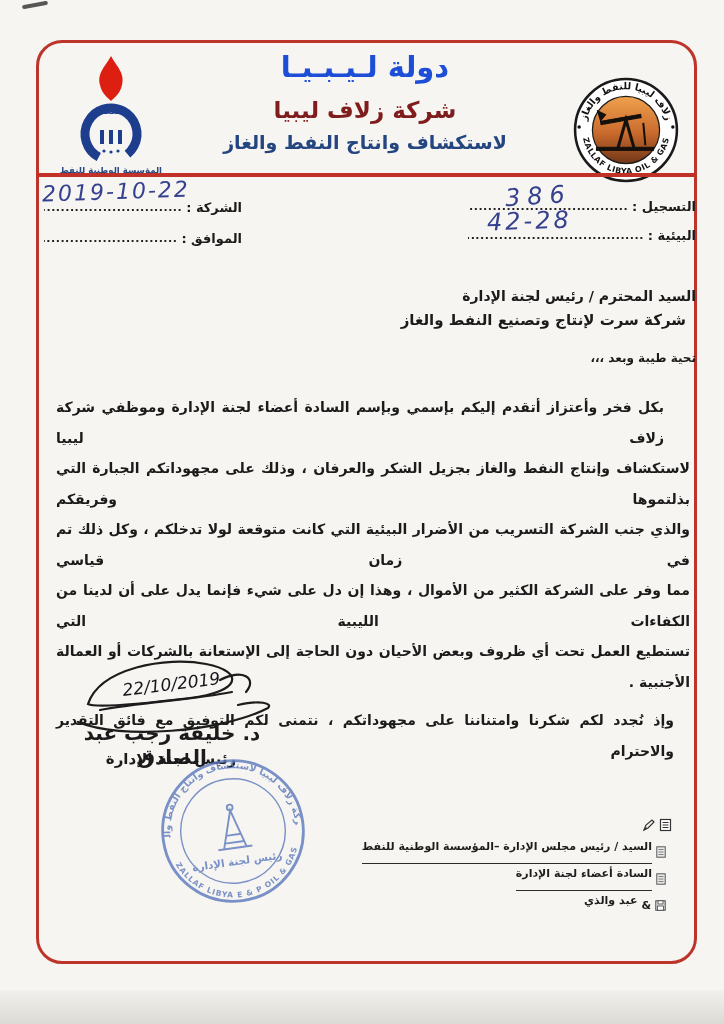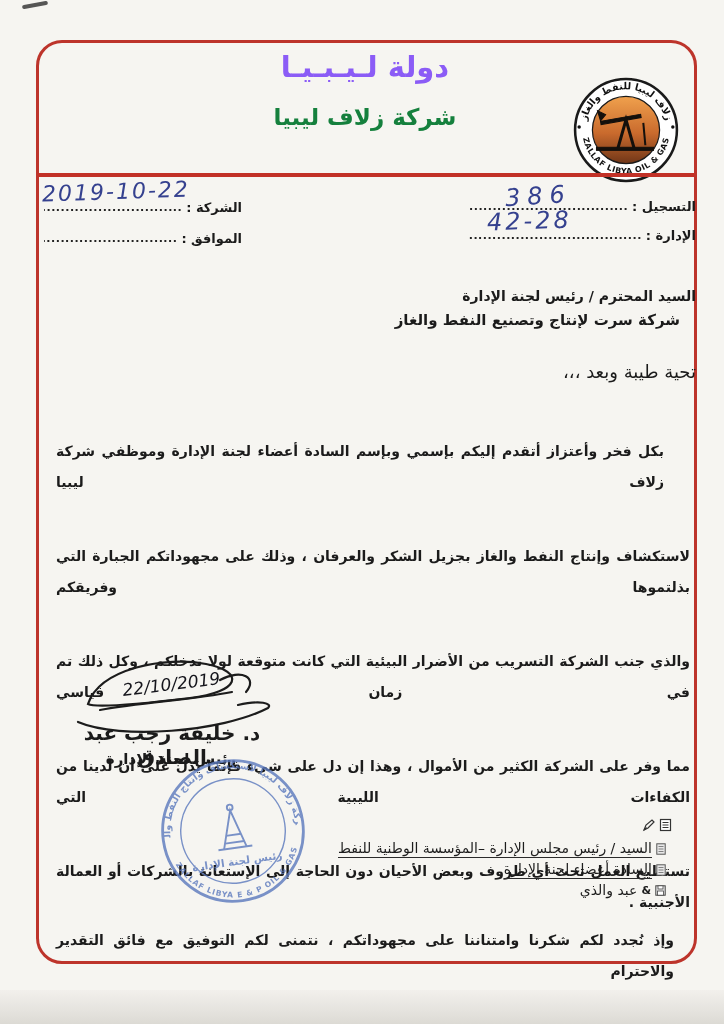--- a/index.html
+++ b/index.html
@@ -16,75 +16,90 @@
   .scan-artifact {
     position:absolute; left:22px; top:3px; width:26px; height:4px;
     background:#3a3a3a; transform:rotate(-10deg); border-radius:2px; opacity:.85;
   }
   .frame {
     position:absolute; left:36px; top:40px; width:661px; height:924px;
     border:3.5px solid #bd342b; border-radius:26px;
   }
   
   .title-center { position:absolute; left:187px; top:50px; width:356px; text-align:center; }
-  .state-title  { font-size:29px; font-weight:700; color:#8b5cf6; }
-  .company-name { font-size:23px; font-weight:700; color:#15803d; margin-top:20px; }
+  .state-title  { font-size:29px; font-weight:700; color:#1d4ed8; }
+  .company-name { font-size:23px; font-weight:700; color:#7f1d1d; margin-top:13px; }
   .company-sub  { font-size:19px; font-weight:700; color:#24457f; margin-top:8px; }
   .logo-left  { position:absolute; left:54px;  top:54px; width:114px; height:124px; }
   .logo-right { position:absolute; left:570px; top:74px; width:112px; height:112px; }
   .separator { position:absolute; left:38px; top:173px; width:657px; height:4px; background:#c23127; }
   
   .meta-row { position:absolute; display:flex; align-items:flex-end; font-weight:700; font-size:13px; }
   .meta-label { white-space:nowrap; }
   .meta-dots  { flex:1; overflow:hidden; white-space:nowrap; font-size:11px; letter-spacing:.5px; color:#222; padding:0 4px 1px 0; }
   .hand { position:absolute; color:#35418f; font-style:italic; font-weight:400;
           font-family:"DejaVu Sans", sans-serif; white-space:nowrap; }
   .hand-reg  { left:505px; top:182px; font-size:24px; letter-spacing:7px; transform:rotate(-4deg); }
   .hand-file { left:487px; top:207px; font-size:24px; letter-spacing:3px; transform:rotate(-2deg); }
   .hand-date { left:42px;  top:179px; font-size:22px; letter-spacing:2px; transform:rotate(-2deg); }
   
   .recipient { position:absolute; left:350px; top:288px; width:346px; text-align:right; }
   .recipient .r1 { font-size:14px; font-weight:700; }
-  .recipient .r2 { font-size:15px; font-weight:700; margin-top:7px; padding-left:4px; padding-right:16px; }
-  .salutation { font-size:18px; font-weight:400; margin-top:32px; }
+  .recipient .r2 { font-size:15px; font-weight:700; margin-top:7px; padding-left:4px; padding-right:10px; }
+  .salutation { font-size:12px; font-weight:700; margin-top:22px; }
   
   .body-text { position:absolute; left:56px; top:392px; width:634px; }
   .bline { font-size:14px; font-weight:700; line-height:30.5px;
-           text-align:justify; text-align-last:justify;margin-top:44px; }
+           text-align:justify; text-align-last:justify; }
   .bline.first  { padding-right:26px; }
   .bline.endpar { text-align-last:right; }
   .bline.p2     { padding-right:16px; text-align-last:right; margin-top:8px; }
   .closing { position:absolute; left:248px; top:645px; width:215px; font-size:13.5px; font-weight:700; text-align:right; }
   
   .sig-svg  { position:absolute; left:70px; top:650px; width:208px; height:98px; }
   .sig-name  { position:absolute; left:72px;  top:721px; width:200px; text-align:center; font-size:20px; font-weight:700; }
   .sig-title { position:absolute; left:95px;  top:750px; width:152px; text-align:center; font-size:15px; font-weight:700; }
   .stamp { position:absolute; left:155px; top:755px; width:156px; height:152px; opacity:.8; transform:rotate(-8deg); }
   
   .cc-corner-icons { position:absolute; left:642px; top:818px; display:flex; gap:4px; align-items:center; }
   .cc-block { position:absolute; left:378px; top:840px; width:288px; }
   .cc-line { display:flex; align-items:center; justify-content:flex-start; gap:4px; margin-bottom:3px; }
-  .cc-text { font-size:14px; font-weight:400; color:#1d1d1d; border-bottom:1px solid #2b2b2b; padding-bottom:1px; white-space:nowrap; }
+  .cc-text { font-size:11px; font-weight:700; color:#1d1d1d; border-bottom:1px solid #2b2b2b; padding-bottom:10px; white-space:nowrap; }
   .cc-text.nounder { border-bottom:none; }
   .cc-amp { font-size:11px; font-weight:700; }
   .icon-doc, .icon-disk { flex:0 0 auto; }
 </style>
 </head>
 <body>
 
 <div class="page">
 
   <div class="scan-artifact"></div>
 
   <div class="frame"></div>
 
+  <div class="logo-left">
+    <svg viewBox="0 0 114 124" width="114" height="124">
+      <path d="M57,2 C63,13 71,19 68,31 C66,40 60,44 57,47 C54,44 48,40 46,31 C43,19 51,13 57,2 Z" fill="#dd1f12"></path>
+      <text x="57" y="60" text-anchor="middle" font-size="10" font-weight="bold" fill="#1c3e8c">نفط</text>
+      <circle cx="57" cy="80" r="26" fill="none" stroke="#1c3e8c" stroke-width="9" stroke-dasharray="132 32" transform="rotate(118 57 80)"></circle>
+      <line x1="48" y1="76" x2="48" y2="90" stroke="#1c3e8c" stroke-width="4"></line>
+      <line x1="57" y1="76" x2="57" y2="90" stroke="#1c3e8c" stroke-width="4"></line>
+      <line x1="66" y1="76" x2="66" y2="90" stroke="#1c3e8c" stroke-width="4"></line>
+      <circle cx="50" cy="97" r="1.6" fill="#1c3e8c"></circle>
+      <circle cx="57" cy="98" r="1.6" fill="#1c3e8c"></circle>
+      <circle cx="64" cy="97" r="1.6" fill="#1c3e8c"></circle>
+      <text x="57" y="119" text-anchor="middle" font-size="8.5" font-weight="bold" fill="#2a4a84">المؤسسة الوطنية للنفط</text>
+    </svg>
+  </div>
 
   <div class="title-center">
     <div class="state-title">دولة لـيـبـيـا</div>
     <div class="company-name">شركة زلاف ليبيا</div>
+    <div class="company-sub">لاستكشاف وانتاج النفط والغاز</div>
   </div>
 
   <div class="logo-right">
     <svg viewBox="0 0 110 110" width="112" height="112">
       <defs>
         <linearGradient id="skyGrad" x1="0" y1="0" x2="0" y2="1">
           <stop offset="0" stop-color="#f0a14d"></stop>
           <stop offset="0.55" stop-color="#c96a2d"></stop>
           <stop offset="1" stop-color="#703618"></stop>
         </linearGradient>
@@ -111,21 +126,21 @@
     </svg>
   </div>
 
   <div class="separator"></div>
 
   <div class="meta-row" dir="rtl" style="left:468px; top:199px; width:228px;">
     <span class="meta-label">التسجيل :</span>
     <span class="meta-dots">......................................................................</span>
   </div>
   <div class="meta-row" dir="rtl" style="left:468px; top:228px; width:228px;">
-    <span class="meta-label">الإدارة :</span>
+    <span class="meta-label">البيئية :</span>
     <span class="meta-dots">......................................................................</span>
   </div>
   <div class="meta-row" dir="rtl" style="left:44px; top:200px; width:198px;">
     <span class="meta-label">الشركة :</span>
     <span class="meta-dots">......................................................................</span>
   </div>
   <div class="meta-row" dir="rtl" style="left:44px; top:231px; width:198px;">
     <span class="meta-label">الموافق :</span>
     <span class="meta-dots">......................................................................</span>
   </div>

